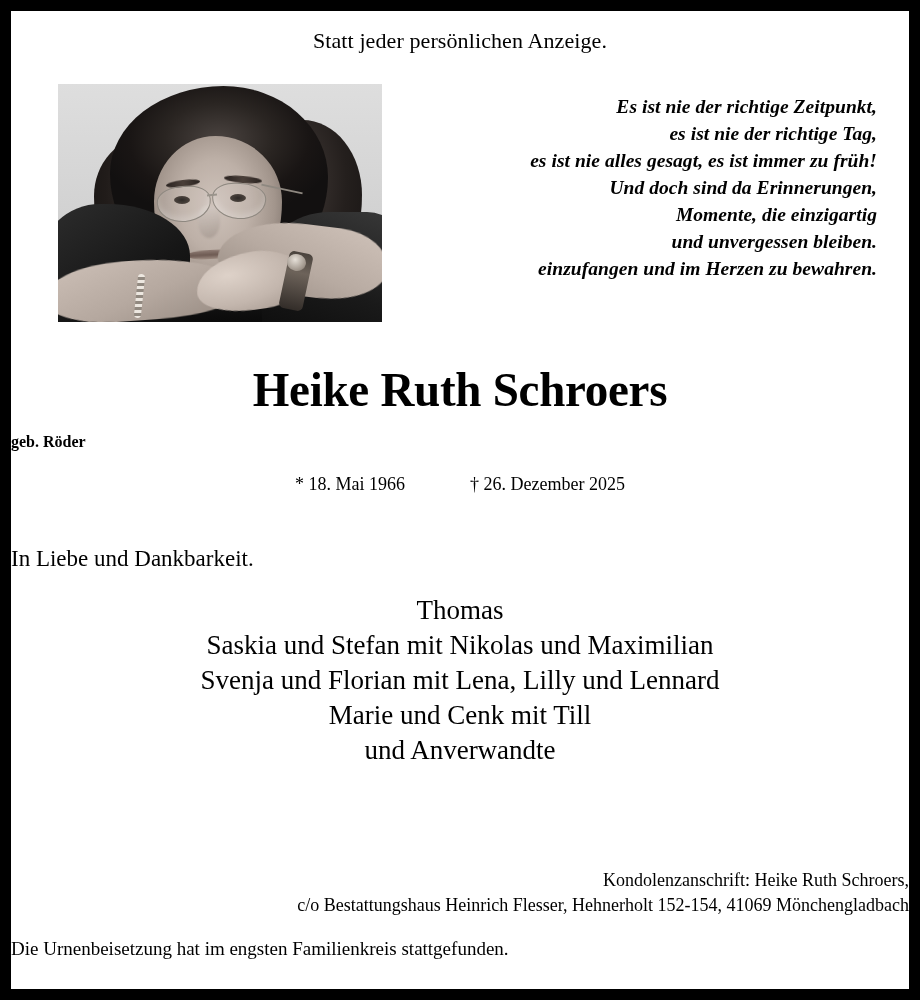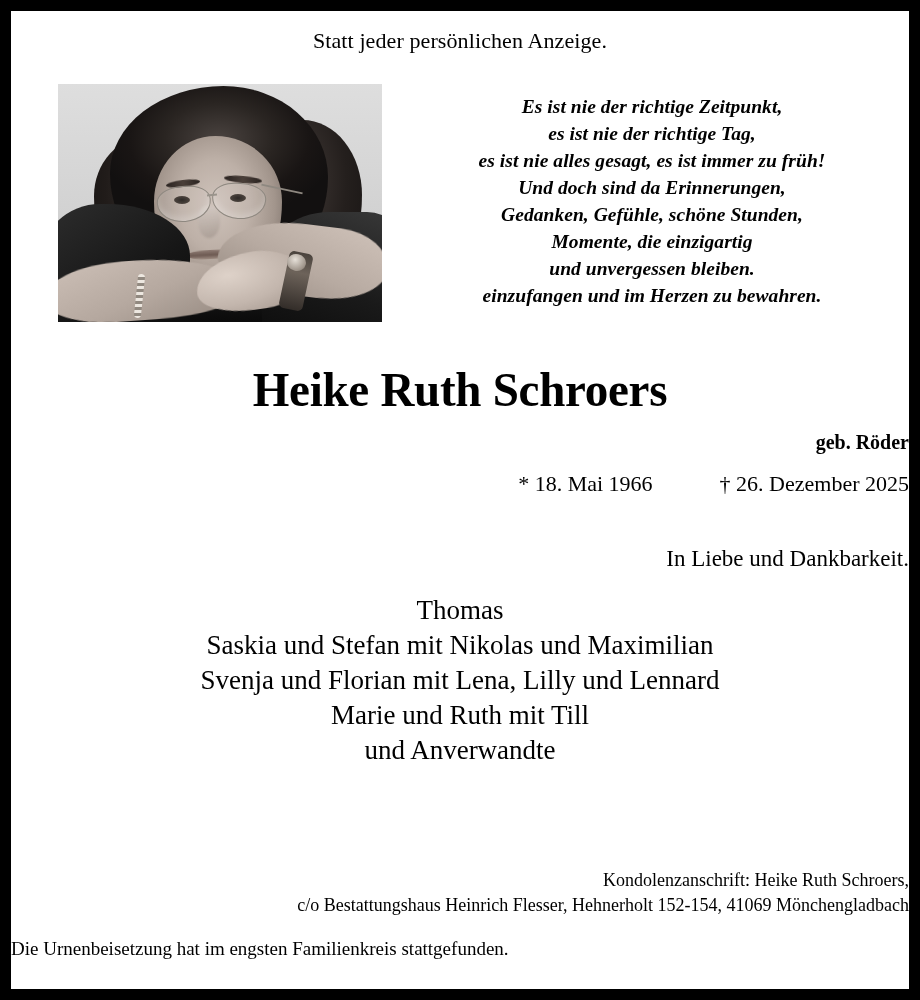--- a/index.html
+++ b/index.html
@@ -284,21 +284,21 @@
   
   .poem {
     position: absolute;
     left: 416px;
     top: 9px;
     width: 450px;
     font-style: italic;
     font-weight: bold;
     font-size: 19.5px;
     line-height: 27px;
-    text-align: center;
+    text-align: right;
     letter-spacing: 0.05px;
   }
   .poem div { white-space: nowrap; }
 
   
   .name {
     position: absolute;
     top: 352px;
     left: 0;
     width: 100%;
@@ -307,43 +307,43 @@
     font-size: 49px;
     line-height: 54px;
     letter-spacing: -0.3px;
     transform: scaleX(0.96);
   }
   .maiden {
     position: absolute;
     top: 419px;
     left: 0;
     width: 100%;
-    text-align: right;
+    text-align: left;
     font-weight: bold;
-    font-size: 20px;
+    font-size: 16px;
     line-height: 24px;
   }
   .dates {
     position: absolute;
     top: 459px;
     left: 0;
     width: 100%;
-    text-align: right;
-    font-size: 22px;
+    text-align: center;
+    font-size: 18px;
     line-height: 28px;
   }
   .dates .gap { display: inline-block; width: 56px; }
 
   
   .tribute {
     position: absolute;
     top: 533px;
     left: 0;
     width: 100%;
-    text-align: right;
+    text-align: left;
     font-size: 23px;
     line-height: 30px;
   }
   .family {
     position: absolute;
     top: 582px;
     left: 0;
     width: 100%;
     text-align: center;
     font-size: 27px;
@@ -410,21 +410,20 @@
               <div class="ph-watch-face"></div>
               <div class="ph-bracelet"></div>
             </div>
           </div>
 
           <div class="poem">
             <div>Es ist nie der richtige Zeitpunkt,</div>
             <div>es ist nie der richtige Tag,</div>
             <div>es ist nie alles gesagt, es ist immer zu früh!</div>
             <div>Und doch sind da Erinnerungen,</div>
-            <div>Gedanken, Gefühle, schöne Stunden,</div>
             <div>Momente, die einzigartig</div>
             <div>und unvergessen bleiben.</div>
             <div>einzufangen und im Herzen zu bewahren.</div>
           </div>
 
         </div>
 
         <div class="name">Heike Ruth Schroers</div>
         <div class="maiden">geb. Röder</div>
 
@@ -433,21 +432,21 @@
           <span class="gap"></span>
           <span>† 26. Dezember 2025</span>
         </div>
 
         <div class="tribute">In Liebe und Dankbarkeit.</div>
 
         <div class="family">
           <div>Thomas</div>
           <div>Saskia und Stefan mit Nikolas und Maximilian</div>
           <div>Svenja und Florian mit Lena, Lilly und Lennard</div>
-          <div>Marie und Ruth mit Till</div>
+          <div>Marie und Cenk mit Till</div>
           <div>und Anverwandte</div>
         </div>
 
         <div class="address">
           <div>Kondolenzanschrift: Heike Ruth Schroers,</div>
           <div>c/o Bestattungshaus Heinrich Flesser, Hehnerholt 152-154, 41069 Mönchengladbach</div>
         </div>
 
         <div class="closing">Die Urnenbeisetzung hat im engsten Familienkreis stattgefunden.</div>
 

